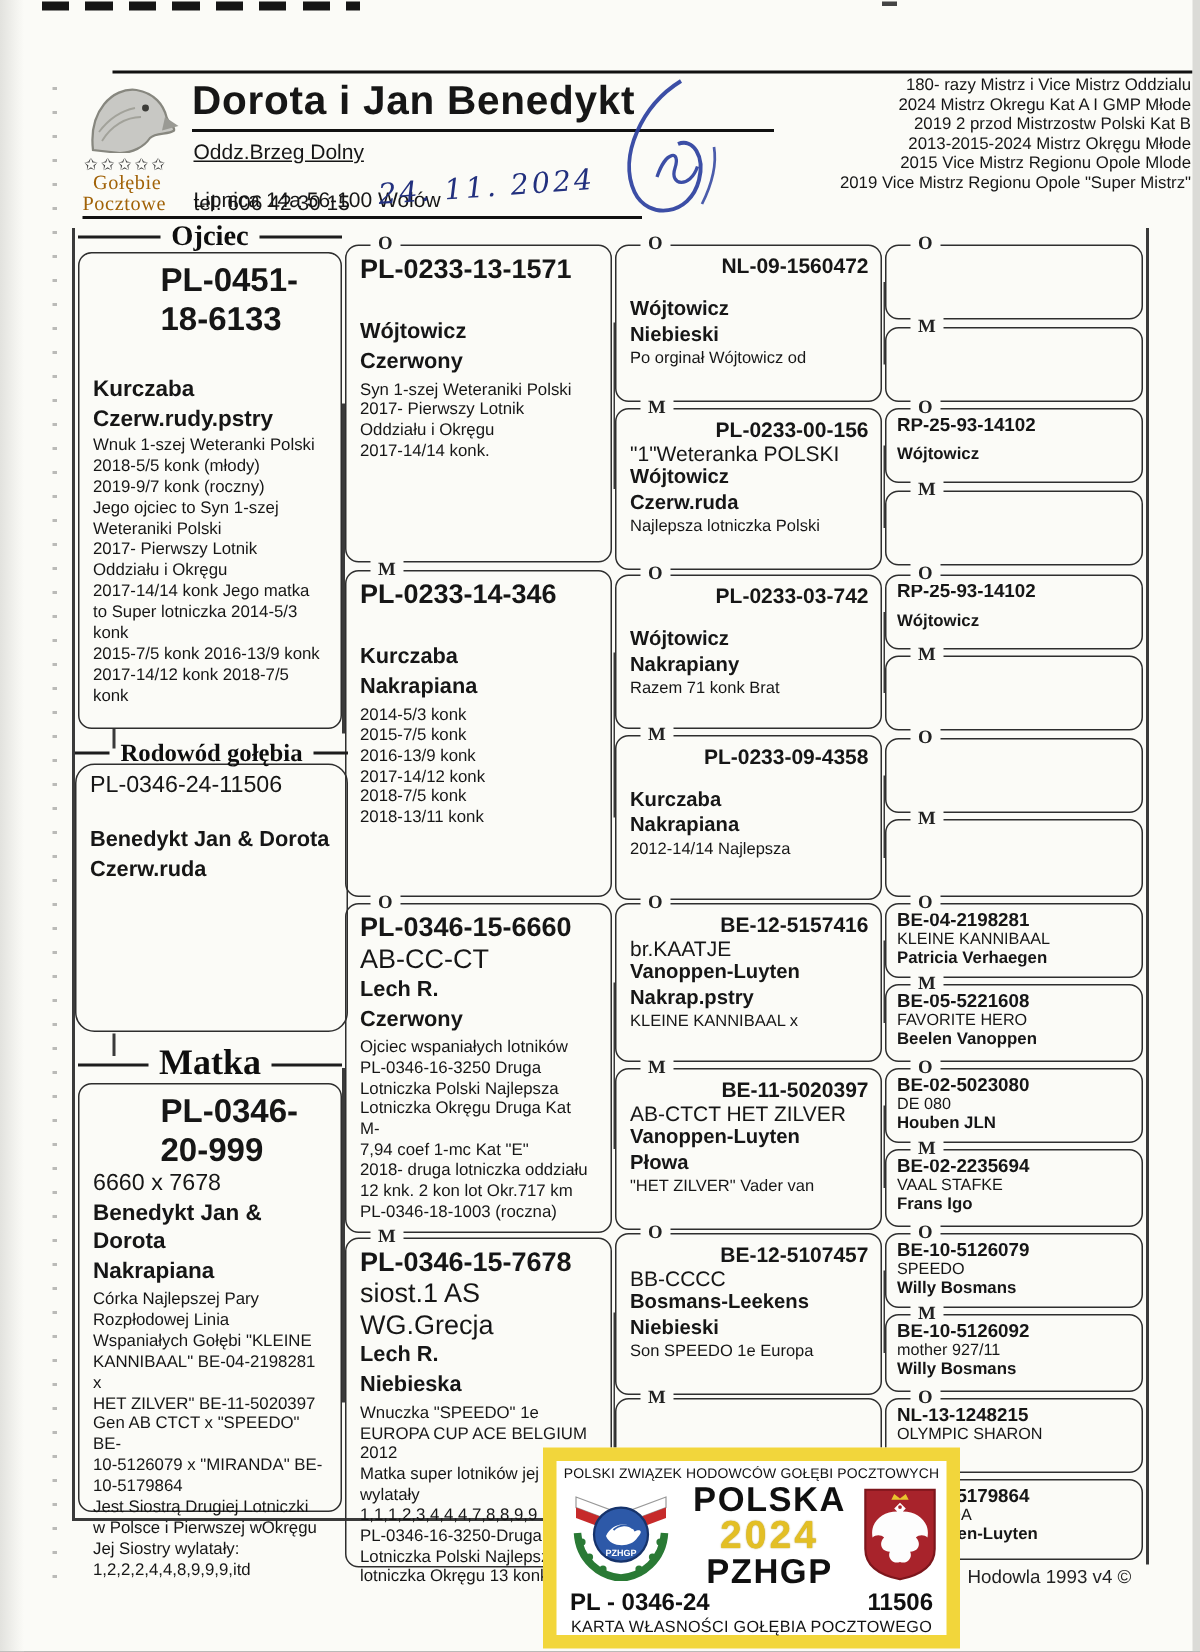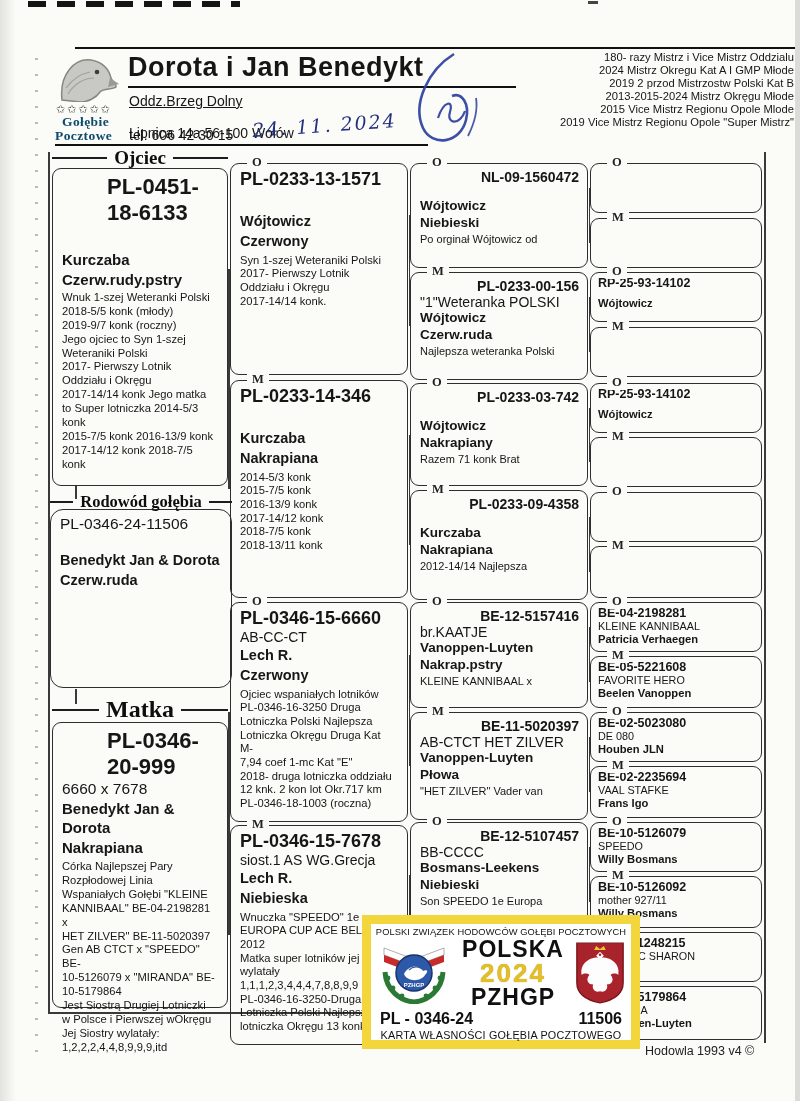--- a/index.html
+++ b/index.html
@@ -12,22 +12,22 @@
   .speckles{position:absolute;left:35px;top:58px;width:3px;height:995px;z-index:2;
             background:repeating-linear-gradient(180deg,rgba(50,50,50,.32) 0 2px,transparent 2px 16px);}
   .top-dashes{position:absolute;left:28px;top:1px;width:212px;height:6px;z-index:41;
             background:repeating-linear-gradient(90deg,#151515 0 18px,transparent 18px 29px);}
   .top-dash2{position:absolute;left:588px;top:1px;width:10px;height:3px;background:#444;z-index:41;}
   
   .rule{position:absolute;background:#111;}
   .brand-title{position:absolute;left:128px;top:52px;font-size:27px;font-weight:bold;letter-spacing:.5px;}
   .brand-info{position:absolute;left:129px;font-size:14px;}
   .logo-stars{position:absolute;left:56px;top:103px;font-size:11px;letter-spacing:2px;color:#3a3a3a;}
-  .logo-red{position:absolute;font-family:"Liberation Serif",serif;font-weight:bold;
-            font-size:13.5px;color:#0c4a6e;letter-spacing:.4px;}
+  .logo-red{position:absolute;font-family:"Liberation Serif",serif;font-weight:normal;
+            font-size:13.5px;color:#a16207;letter-spacing:.4px;}
   .hand-date{position:absolute;left:252px;top:114px;font-family:"DejaVu Serif",serif;font-style:italic;
              font-size:19px;color:#22307e;letter-spacing:2px;transform:rotate(-4deg);}
   .ach-block{position:absolute;left:430px;top:51px;width:364px;text-align:right;}
   .ach{font-size:11.2px;line-height:12.9px;white-space:nowrap;}
   
   .pbox{position:absolute;box-sizing:border-box;border:1.6px solid #2e2e2e;border-radius:9px;
         padding:5px 8px 3px 9px;background:transparent;z-index:5;}
   .om{position:absolute;top:-9px;left:16px;background:#fbfbf7;padding:0 5px;
       font-family:"Liberation Serif",serif;font-weight:bold;font-size:12.5px;color:#222;}
   .coltitle{position:absolute;display:flex;align-items:center;z-index:6;
@@ -42,32 +42,32 @@
   .descL{font-size:11.2px;line-height:1.24;margin-top:2px;white-space:pre-line;}
   .ringS{font-weight:normal;font-size:15.5px;margin-bottom:18px;}
   .ownS,.colrS{font-weight:bold;font-size:14.5px;line-height:1.35;}
   .subM{font-size:15.5px;line-height:1.2;}
   
   .gen2 .ring,.gen3 .ring{font-weight:bold;}
   .gen2 .ring{font-size:18px;}
   .gen3 .ring{font-size:14px;text-align:right;}
   .gen2 .ring.gap{margin-bottom:22px;}
   .gen3 .ring.gap{margin-bottom:13px;}
-  .gen2 .sub{font-size:14px;line-height:1.15;}
+  .gen2 .sub{font-size:18px;line-height:1.15;}
   .gen3 .sub{font-size:14px;line-height:1.15;}
   .gen2 .strain,.gen2 .colr{font-weight:bold;font-size:14.5px;line-height:1.3;margin-top:1px;}
   .gen3 .strain,.gen3 .colr{font-weight:bold;font-size:13.5px;line-height:1.25;}
   .gen2 .desc{font-size:11.2px;line-height:1.22;margin-top:3px;white-space:pre-line;}
   .gen3 .desc{font-size:11px;line-height:1.2;margin-top:1px;white-space:pre-line;}
   .gen4 .ring4{font-weight:bold;font-size:12.5px;line-height:1.15;}
   .gen4 .name4{font-size:10.8px;line-height:1.15;}
   .gen4 .owner4{font-weight:bold;font-size:11.2px;line-height:1.2;}
   .gen4.pbox{padding:3px 6px 2px 7px;}
   
-  .stamp{position:absolute;left:362px;top:915px;width:278px;height:134px;box-sizing:border-box;
+  .stamp{position:absolute;left:362px;top:965px;width:278px;height:134px;box-sizing:border-box;
          background:#fff;border:9px solid #f2d63b;z-index:30;}
   .stamp-top{text-align:center;font-size:9.3px;margin-top:3px;letter-spacing:.1px;color:#111;}
   .stamp-mid{display:flex;align-items:center;justify-content:space-between;padding:1px 5px 0 5px;}
   .stamp-center{text-align:center;line-height:.98;}
   .s-polska,.s-pzhgp{font-weight:bold;font-size:23px;letter-spacing:1px;color:#101010;}
   .s-year{font-weight:bold;font-size:26px;letter-spacing:2px;color:#e3bf25;text-shadow:0 0 1px #a8890e;}
   .stamp-bottom{display:flex;justify-content:space-between;font-weight:bold;font-size:16px;
                 padding:1px 9px 0 9px;color:#101010;}
   .stamp-caption{text-align:center;font-size:10.8px;margin-top:1px;color:#111;letter-spacing:.2px;}
   .software{position:absolute;left:645px;top:1044px;font-size:12.5px;color:#222;}
@@ -301,21 +301,21 @@
       <div class="strain">Wójtowicz</div>
       <div class="colr">Niebieski</div>
       <div class="desc">Po orginał Wójtowicz od</div>
     </div>
     <div class="pbox gen3" style="left: 410px; top: 272px; width: 178px; height: 108px;">
       <span class="om">M</span>
       <div class="ring">PL-0233-00-156</div>
       <div class="sub">"1"Weteranka POLSKI</div>
       <div class="strain">Wójtowicz</div>
       <div class="colr">Czerw.ruda</div>
-      <div class="desc">Najlepsza weteranka Polski</div>
+      <div class="desc">Najlepsza lotniczka Polski</div>
     </div>
     <div class="pbox gen3" style="left: 410px; top: 383px; width: 178px; height: 103px;">
       <span class="om">O</span>
       <div class="ring gap">PL-0233-03-742</div>
       <div class="strain">Wójtowicz</div>
       <div class="colr">Nakrapiany</div>
       <div class="desc">Razem 71 konk Brat</div>
     </div>
     <div class="pbox gen3" style="left: 410px; top: 490px; width: 178px; height: 110px;">
       <span class="om">M</span>

